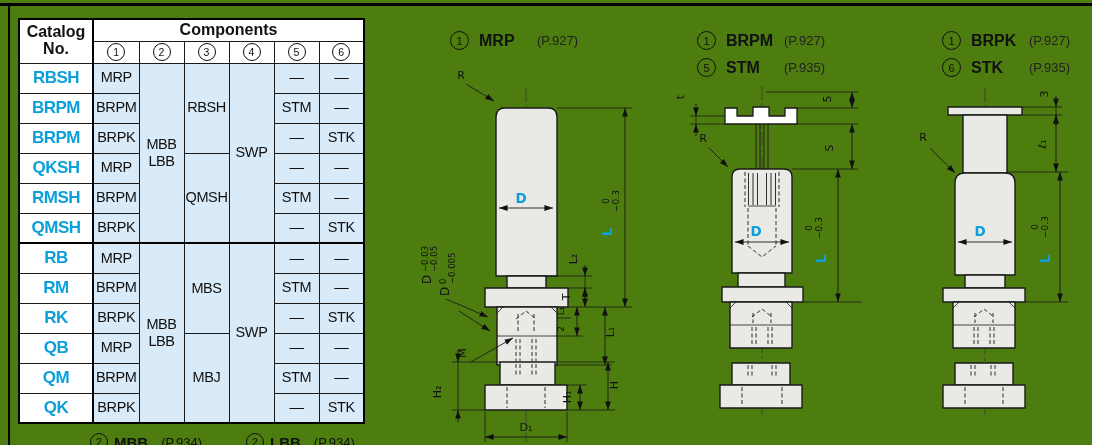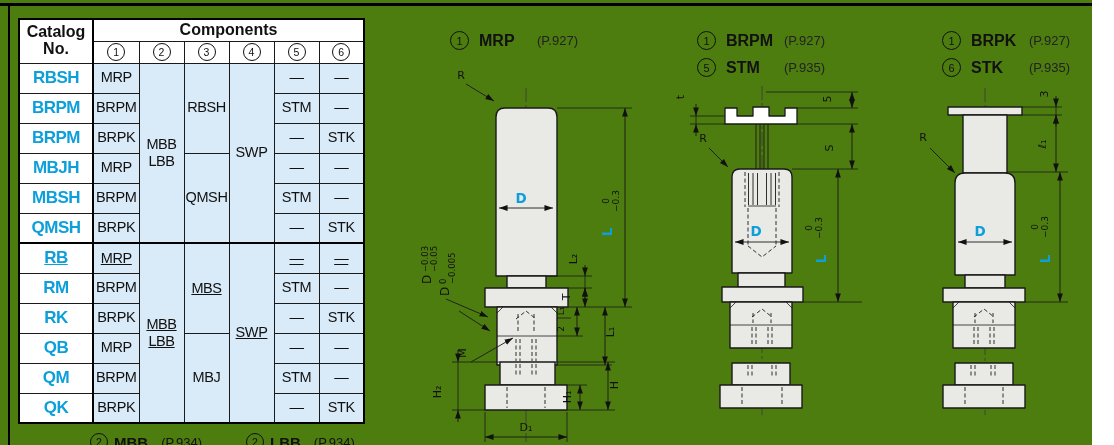--- a/index.html
+++ b/index.html
@@ -15,21 +15,21 @@
             border:2.5px solid #000;table-layout:fixed;}
   table.cat th,table.cat td{border:1px solid #1a1a1a;text-align:center;vertical-align:middle;
             padding:0;line-height:1.05;}
   .hdr{font-weight:bold;font-size:16px;background:#fff;}
   .hsub{background:#fff;height:22px;}
   .hsep td,.hsep th{border-bottom:2.5px solid #000;}
   .cno{border-right:2.5px solid #000 !important;background:#fff;}
   td.cno{color:#0c9fda;font-weight:bold;font-size:17px;letter-spacing:-0.5px;}
   td.comp{background:#d9eaf8;font-size:14.5px;letter-spacing:-0.4px;color:#111;}
   tr.dat{height:30px;}
-  tr.gsep td{border-top:2.5px solid #000;text-decoration:underline;}
+  tr.gsep td{border-top:2.5px solid #000;}
   .circ{display:inline-flex;width:16px;height:16px;border:1.2px solid #111;border-radius:50%;
         align-items:center;justify-content:center;font-size:10.5px;font-weight:normal;}
   .two-line div{line-height:1.15;font-size:14.5px;}
 
   
   .footnote{position:absolute;left:0;top:433px;width:420px;height:12px;overflow:hidden;}
   .fn-item{position:absolute;top:0;display:flex;align-items:center;gap:13px;}
   .fn-name{font-weight:bold;font-size:15px;display:flex;align-items:center;gap:6px;}
   .fn-page{font-size:13px;}
 
@@ -107,28 +107,28 @@
       <td class="comp">STM</td>
       <td class="comp">—</td>
     </tr>
     <tr class="dat">
       <td class="cno">BRPM</td>
       <td class="comp">BRPK</td>
       <td class="comp">—</td>
       <td class="comp">STK</td>
     </tr>
     <tr class="dat">
-      <td class="cno">MBJH</td>
+      <td class="cno">QKSH</td>
       <td class="comp">MRP</td>
       <td class="comp" rowspan="3">QMSH</td>
       <td class="comp">—</td>
       <td class="comp">—</td>
     </tr>
     <tr class="dat">
-      <td class="cno">MBSH</td>
+      <td class="cno">RMSH</td>
       <td class="comp">BRPM</td>
       <td class="comp">STM</td>
       <td class="comp">—</td>
     </tr>
     <tr class="dat">
       <td class="cno">QMSH</td>
       <td class="comp">BRPK</td>
       <td class="comp">—</td>
       <td class="comp">STK</td>
     </tr>

